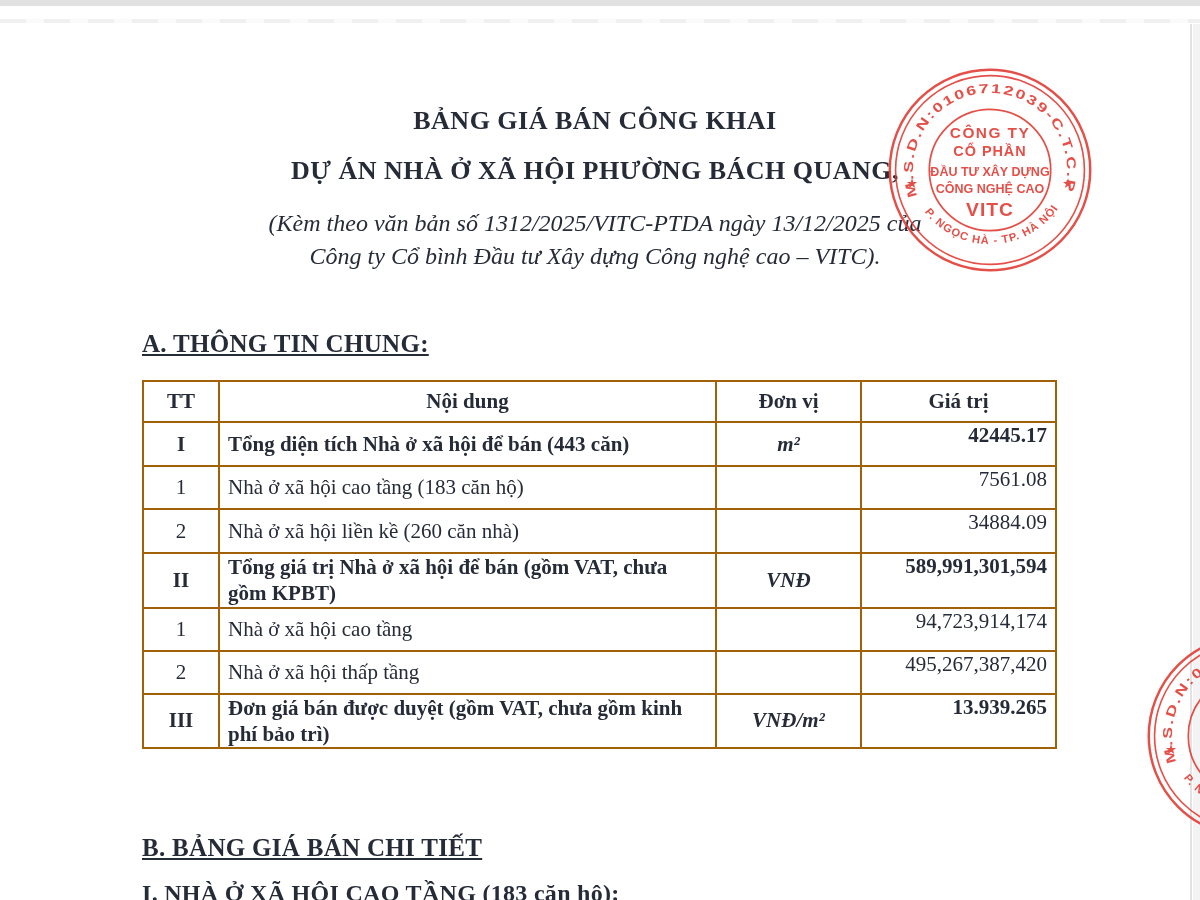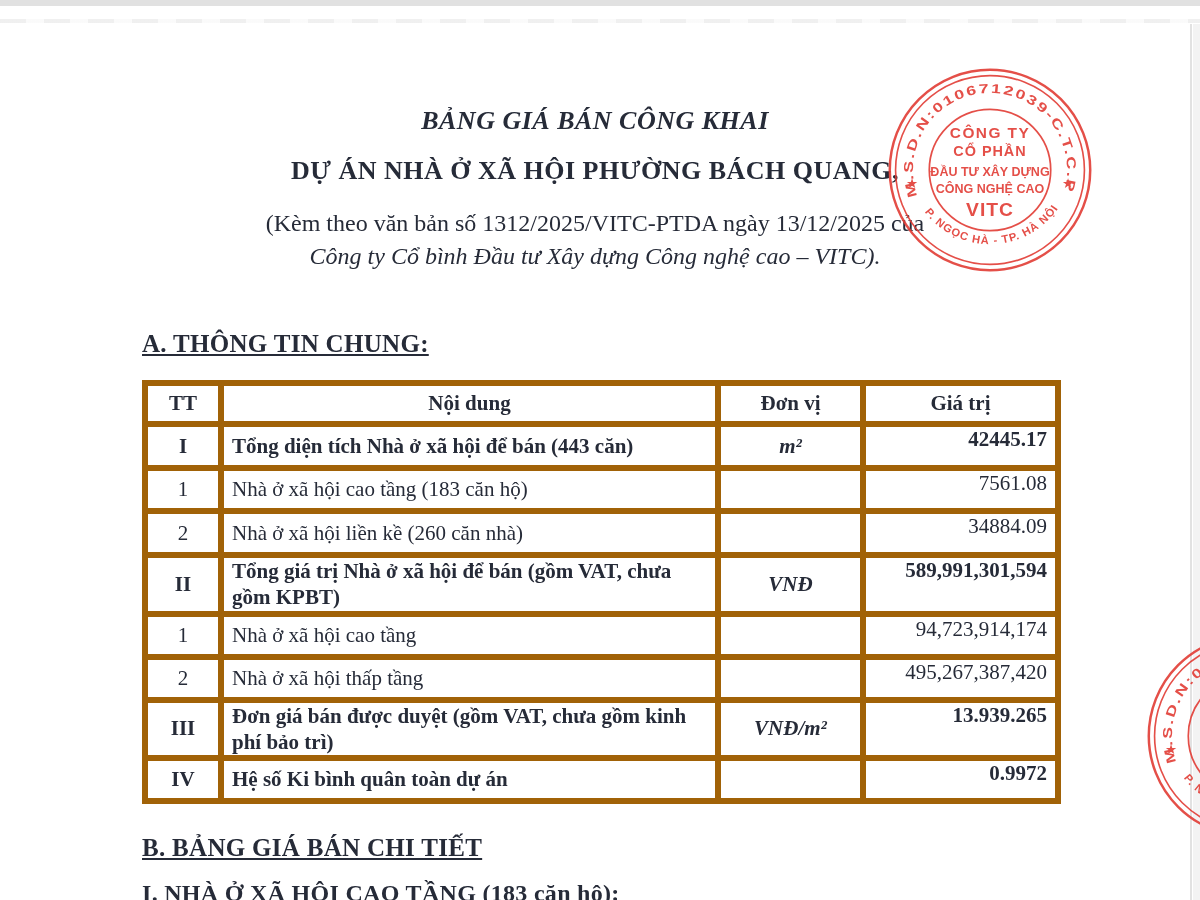--- a/index.html
+++ b/index.html
@@ -11,34 +11,34 @@
   }
   
   .scan-top-strip{position:absolute;left:0;top:0;width:1200px;height:6px;background:#e1e1e1;}
   .scan-top-line{position:absolute;left:0;top:19px;width:1200px;height:4px;
     background:repeating-linear-gradient(90deg,#ececec 0 26px,#f9f9f9 26px 44px);opacity:.8;}
   .scan-right-edge{position:absolute;top:24px;right:8px;width:2px;height:876px;background:#e2e2e2;}
   .scan-right-gutter{position:absolute;top:24px;right:0;width:7px;height:876px;background:#f3f3f3;}
 
   
   .doc-header{position:absolute;left:0;top:106px;width:1190px;text-align:center;}
-  .title1{font-size:26px;font-weight:bold;letter-spacing:.5px;margin:0;font-style:italic;}
+  .title1{font-size:26px;font-weight:bold;letter-spacing:.5px;margin:0;}
   .title2{font-size:26px;font-weight:bold;letter-spacing:.5px;margin:20px 0 0 0;}
-  .subtitle{font-size:24px;margin:24px 0 0 0;}
+  .subtitle{font-size:24px;font-style:italic;margin:24px 0 0 0;}
   .subtitle2{font-size:24px;font-style:italic;margin:6px 0 0 0;}
 
   .section-heading{position:absolute;left:142px;font-size:25px;font-weight:bold;letter-spacing:.3px;text-decoration:underline;}
   .heading-a{top:330px;}
   .heading-b{top:834px;}
   .heading-i{top:880px;font-size:24px;}
 
   
   table.info{position:absolute;left:142px;top:380px;border-collapse:collapse;table-layout:fixed;}
   table.info td,table.info th{
-    border:6px solid #a16207;font-size:21px;padding:0 8px;overflow:hidden;
+    border:2px solid #a16207;font-size:21px;padding:0 8px;overflow:hidden;
   }
   table.info th{font-weight:bold;text-align:center;vertical-align:middle;}
   td.tt{text-align:center;vertical-align:middle;}
   td.content{text-align:left;vertical-align:middle;padding-left:12px;line-height:1.25;}
   td.unit{text-align:center;vertical-align:middle;font-style:italic;}
   td.value{text-align:right;vertical-align:top;padding-top:3px;padding-right:10px;}
   tr.bold-row td{font-weight:bold;}
 
   
   .stamp{position:absolute;opacity:.9;}
@@ -112,26 +112,20 @@
     <td class="content">Nhà ở xã hội thấp tầng</td>
     <td class="unit"></td>
     <td class="value">495,267,387,420</td>
   </tr>
   <tr class="bold-row" style="height:54px">
     <td class="tt">III</td>
     <td class="content">Đơn giá bán được duyệt (gồm VAT, chưa gồm kinh phí bảo trì)</td>
     <td class="unit">VNĐ/m²</td>
     <td class="value">13.939.265</td>
   </tr>
-  <tr class="bold-row" style="height:43px">
-    <td class="tt">IV</td>
-    <td class="content">Hệ số Ki bình quân toàn dự án</td>
-    <td class="unit"></td>
-    <td class="value">0.9972</td>
-  </tr>
 </tbody>
   </table>
 
 <div class="section-heading heading-b">B. BẢNG GIÁ BÁN CHI TIẾT</div>
 <div class="section-heading heading-i">I. NHÀ Ở XÃ HỘI CAO TẦNG (183 căn hộ):</div>
 
 <div class="stamp stamp-main">
   <svg width="212" height="212" viewBox="0 0 220 220">
     <circle cx="110" cy="110" r="104" fill="none" stroke="#e23c35" stroke-width="2.6"></circle>
     <circle cx="110" cy="110" r="98" fill="none" stroke="#e23c35" stroke-width="1.7"></circle>

